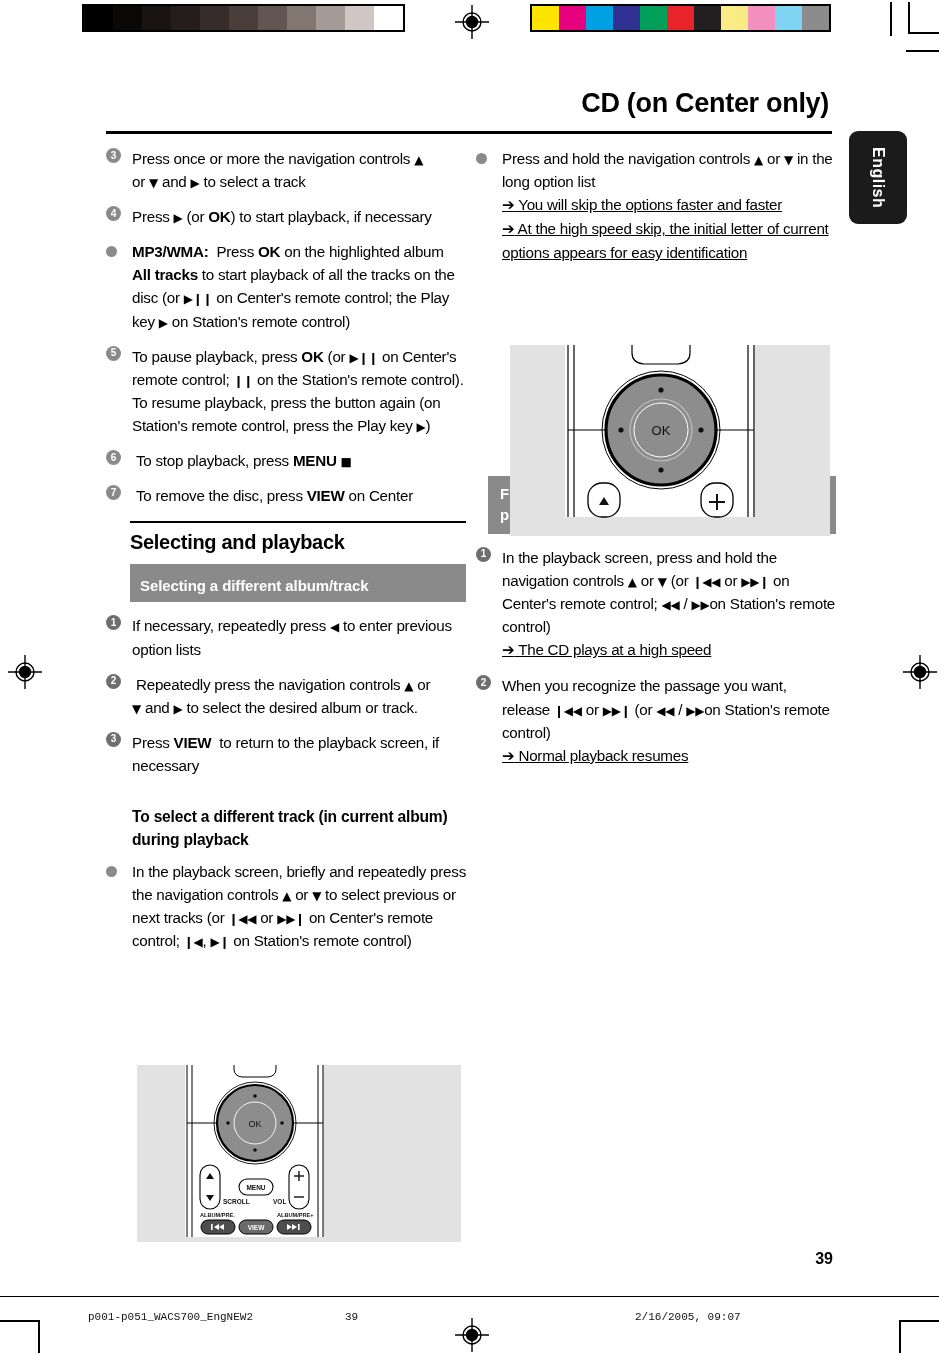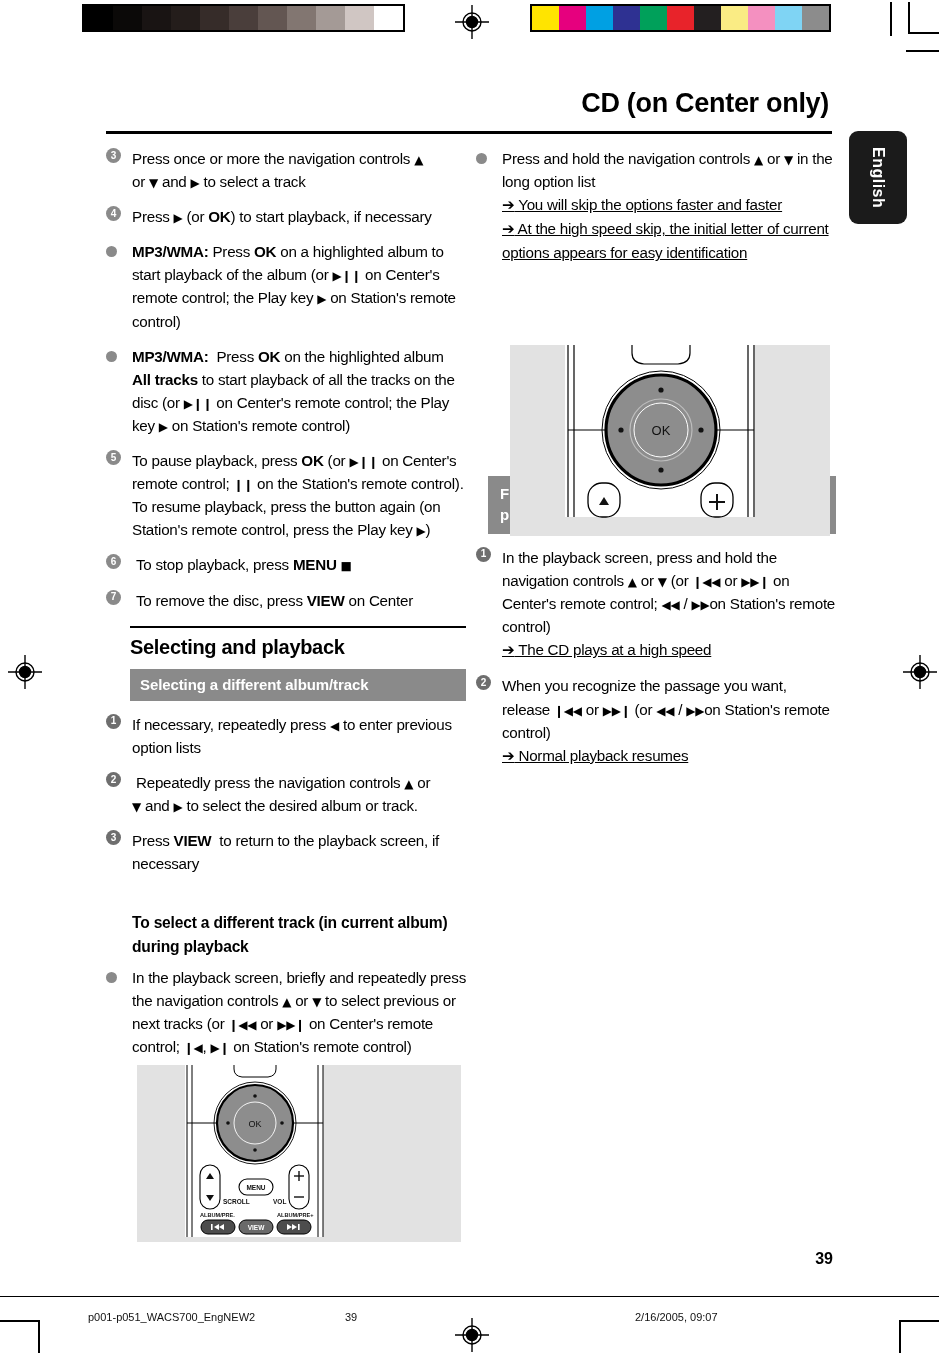--- a/index.html
+++ b/index.html
@@ -92,40 +92,40 @@
     font-size:15.2px; line-height:1.52; margin:0 0 10px 0;
     letter-spacing:-0.25px;
   }
 
   .rule-thin { height:2px; background:#000; margin:14px 0 8px 0; }
   .sec-title {
     font-size:20px; font-weight:bold; margin:0 0 10px 8px; letter-spacing:-0.3px;
   }
   .gray-bar {
     background:#8a8a8a; color:#fff; font-weight:bold;
-    font-size:15px; padding:6px 10px 6px 10px; margin-bottom:12px;
+    font-size:15px; padding:12px 10px 6px 10px; margin-bottom:12px;
     letter-spacing:-0.1px; line-height:1.35;
   }
   .indent-block { margin-left:26px; }
 
   
   .figure { background:#e2e2e2; position:relative; }
   #fig-right { position:absolute; left:510px; top:345px; width:320px; height:191px; }
   #fig-left  { position:absolute; left:137px; top:1065px; width:324px; height:177px; }
   .figure svg { position:absolute; left:0; top:0; width:100%; height:100%; }
 
   
   #pagenum {
     position:absolute; right:106px; top:1250px;
     font-size:16px; font-weight:bold;
   }
   #footer-rule-top { position:absolute; left:0; top:1296px; width:939px; height:1px; background:#000; }
   .footer-txt {
     position:absolute; top:1311px; font-size:11px;
-    font-family:Liberation Sans, sans-serif; color:#111;
+    font-family:Liberation Mono, monospace; color:#111;
   }
   #foot-file { left:88px; }
   #foot-page { left:345px; }
   #foot-date { left:635px; }
 </style>
 </head>
 <body>
 
 <div id="calbar-gray">
     <div class="swatch" style="background: rgb(0, 0, 0);"></div>
@@ -226,26 +226,20 @@
       <div class="item">
         <div class="marker">
             <span class="num">4</span>
           </div>
         <div class="body">Press <span class="glyph">▶</span> (or <b>OK</b>) to start playback, if necessary</div>
       </div>
       <div class="item">
         <div class="marker">
             <span class="dot"></span>
           </div>
-        <div class="body"><b>MP3/WMA:</b> Press <b>OK</b> on a highlighted album to start playback of the album (or <span class="glyph">▶</span><b class="glyph">❙❙</b> on Center's remote control; the Play key <span class="glyph">▶</span> on Station's remote control)</div>
-      </div>
-      <div class="item">
-        <div class="marker">
-            <span class="dot"></span>
-          </div>
         <div class="body"><b>MP3/WMA:</b>&nbsp; Press <b>OK</b> on the highlighted album <b>All tracks</b> to start playback of all the tracks on the disc (or <span class="glyph">▶</span><b class="glyph">❙❙</b> on Center's remote control; the Play key <span class="glyph">▶</span> on Station's remote control)</div>
       </div>
       <div class="item">
         <div class="marker">
             <span class="num">5</span>
           </div>
         <div class="body">To pause playback, press <b>OK</b> (or <span class="glyph">▶</span><b class="glyph">❙❙</b> on Center's remote control; <b class="glyph">❙❙</b> on the Station's remote control). To resume playback, press the button again (on Station's remote control, press the Play key <span class="glyph">▶</span>)</div>
       </div>
       <div class="item">
         <div class="marker">
@@ -279,21 +273,21 @@
         <div class="body">&nbsp;Repeatedly press the navigation controls <span class="glyph">▲</span> or<br> <span class="glyph">▼</span> and <span class="glyph">▶</span> to select the desired album or track.</div>
       </div>
       <div class="item">
         <div class="marker">
             <span class="num dark">3</span>
           </div>
         <div class="body">Press <b>VIEW</b> &nbsp;to return to the playback screen, if necessary</div>
       </div>
     </div>
 
-    <div class="subhead indent-block" style="margin-top:36px;">To select a different track (in current album) during playback</div>
+    <div class="subhead indent-block" style="margin-top:28px;">To select a different track (in current album) during playback</div>
 
     <div class="item">
       <div class="marker">
           <span class="dot"></span>
         </div>
       <div class="body">In the playback screen, briefly and repeatedly press the navigation controls <span class="glyph">▲</span> or <span class="glyph">▼</span> to select previous or next tracks (or <span class="glyph">❙◀◀</span> or <span class="glyph">▶▶❙</span> on Center's remote control; <span class="glyph">❙◀</span>, <span class="glyph">▶❙</span> on Station's remote control)</div>
     </div>
   </div>
 
   <div class="col" id="col-right">

